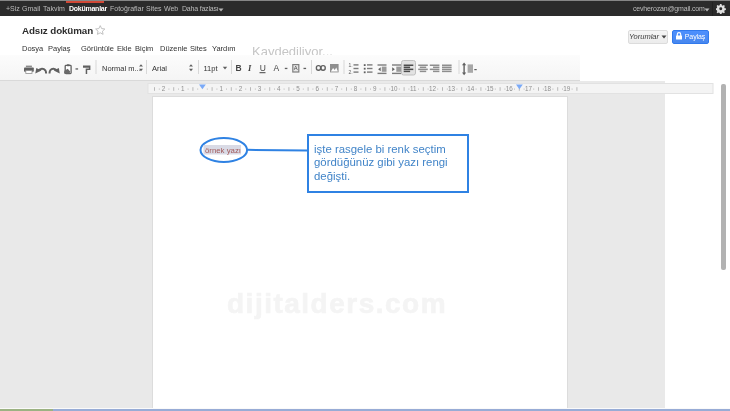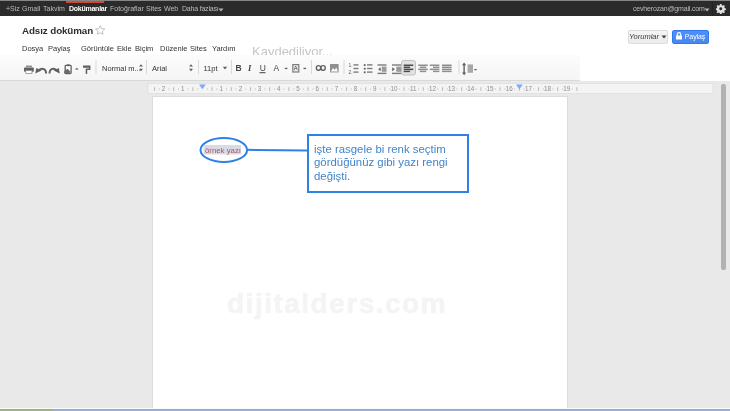--- a/index.html
+++ b/index.html
@@ -17,21 +17,21 @@
 #header{left:0;top:16px;width:730px;height:39px;background:#fff;padding-left:27px;}
 #title{position:absolute;left:22px;top:9px;font-size:9.8px;color:#2d2d2d;font-weight:700;letter-spacing:-0.1px;}
 #menus{position:absolute;left:22px;top:28px;font-size:7.5px;color:#333;}
 #menus span{position:absolute;top:0;white-space:nowrap;}
 #saving{position:absolute;left:252px;top:28px;font-size:13px;color:#c6c6c6;}
 .btn{position:absolute;top:14px;height:14px;box-sizing:border-box;border:1px solid #dcdcdc;border-radius:2px;background:linear-gradient(#f5f5f5,#ececec);font-size:7.5px;font-weight:400;color:#3c3c3c;text-align:center;white-space:nowrap;}
 #btn-yorum{left:628px;width:40px;line-height:12px;font-style:italic;}
 #btn-paylas{left:672px;width:37px;border:1px solid #3079ed;background:linear-gradient(#4d90fe,#4787ee);color:#fff;line-height:12px;font-size:7px;letter-spacing:-0.1px;}
 
 #toolbar{left:0;top:55px;width:580px;height:26px;background:linear-gradient(#fcfcfc,#f5f5f5);border-bottom:1px solid #d9d9d9;box-sizing:border-box;}
-#docarea{left:0;top:81px;width:730px;height:330px;background:#e9e9e9;}
+#docarea{left:0;top:81px;width:665px;height:330px;background:#e9e9e9;}
 #page{position:absolute;left:152px;top:15px;width:416px;height:315px;background:#fff;border:1px solid #dcdcdc;border-bottom:none;box-sizing:border-box;}
 #wm{position:absolute;left:74px;top:191px;font-size:28px;font-weight:700;color:#f4f4f4;letter-spacing:1.5px;-webkit-text-stroke:0.7px #f4f4f4;}
 
 #sbtrack{left:720px;top:2px;width:6px;height:328px;}
 #sbthumb{position:absolute;left:1px;top:1px;width:4.5px;height:186px;background:#b2b2b2;border-radius:2px;}
 
 #bottomstrip{left:0;top:408px;width:730px;height:3px;background:#fafafa;}
 #bs-green{position:absolute;left:0;top:1px;width:53px;height:2px;background:#9cb283;}
 #bs-blue{position:absolute;left:53px;top:1px;width:677px;height:2px;background:#98acd6;}
 </style>

